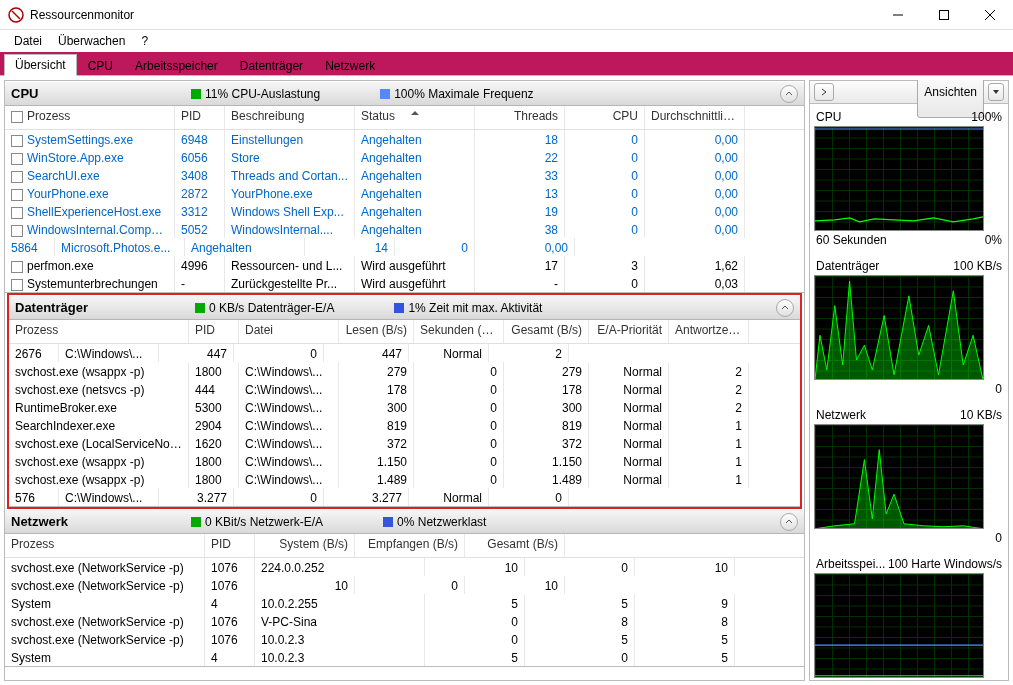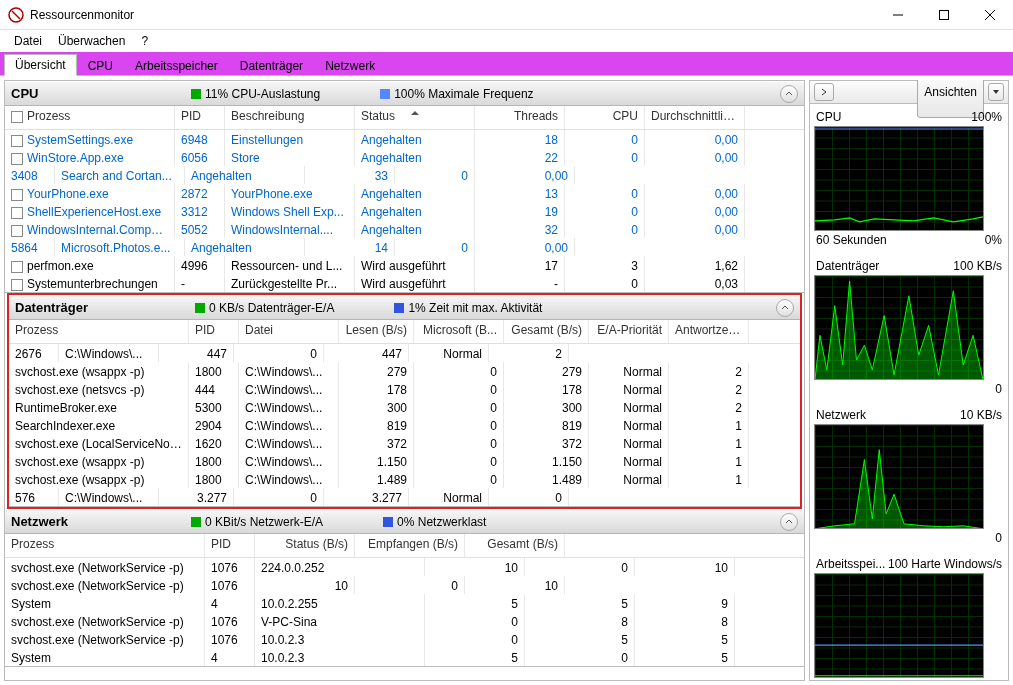--- a/index.html
+++ b/index.html
@@ -3,21 +3,21 @@
 <meta charset="utf-8">
 <style>
 *{box-sizing:border-box;font-family:"Segoe UI",Tahoma,sans-serif;font-size:12px;margin:0;padding:0}
 body{background:#fff;overflow:hidden;width:1013px;height:685px}
 .titlebar{height:30px;background:#fff;display:flex;align-items:center;padding:0 0 0 8px;border-bottom:1px solid #e0e0e0}
 .titlebar .icon{width:16px;height:16px;margin-right:6px;display:inline-flex}
 .titlebar .title{flex:1;color:#000}
 .winbtn{width:46px;height:30px;display:flex;align-items:center;justify-content:center;color:#000}
 .menubar{height:22px;display:flex;align-items:center;padding:0 6px;gap:0}
 .menubar .mi{padding:2px 8px}
-.tabs{height:24px;display:flex;align-items:flex-end;padding:0 4px;border-bottom:1px solid #bbb;background:#d946ef}
+.tabs{height:24px;display:flex;align-items:flex-end;padding:0 4px;border-bottom:1px solid #bbb;background:#be185d}
 .tab{padding:3px 10px;border:1px solid transparent;border-bottom:none;position:relative;top:1px}
 .tab.active{border:1px solid #bbb;border-bottom:1px solid #fff;background:#fff}
 .workarea{display:flex;height:calc(685px - 30px - 22px - 24px)}
 .leftcol{flex:1;border:1px solid #bbb;margin:4px 2px 4px 4px;overflow:hidden;position:relative}
 .leftinner{position:absolute;inset:0;overflow-y:scroll}
 .rightcol{width:200px;margin:4px 4px 4px 2px;display:flex;flex-direction:column;overflow:hidden}
 .rightheader{height:24px;display:flex;align-items:center;justify-content:flex-end;gap:4px;border:1px solid #bbb;background:linear-gradient(#fdfdfd,#e9e9e9);padding:0 4px}
 .rightheader .navbtn{width:20px;height:18px;border:1px solid #aaa;background:linear-gradient(#fff,#e8e8e8);border-radius:3px;display:flex;align-items:center;justify-content:center;margin-right:auto}
 .rightheader .ansicht{border:1px solid #aaa;background:linear-gradient(#fff,#e8e8e8);padding:18px 6px;border-radius:3px}
 .rightheader .dd{width:16px;height:18px;border:1px solid #aaa;background:linear-gradient(#fff,#e8e8e8);border-radius:3px;display:flex;align-items:center;justify-content:center}
@@ -132,22 +132,23 @@
             <div class="row blue">
               <div style="width:170px"><span class="chk"></span>WinStore.App.exe</div>
               <div style="width:50px">6056</div>
               <div style="width:130px">Store</div>
               <div style="width:120px">Angehalten</div>
               <div style="width:90px" class="num">22</div>
               <div style="width:80px" class="num">0</div>
               <div style="width:100px" class="num">0,00</div>
             </div>
             <div class="row blue">
+              <div style="width:170px"><span class="chk"></span>SearchUI.exe</div>
               <div style="width:50px">3408</div>
-              <div style="width:130px">Search and Cortan...</div>
+              <div style="width:130px">Threads and Cortan...</div>
               <div style="width:120px">Angehalten</div>
               <div style="width:90px" class="num">33</div>
               <div style="width:80px" class="num">0</div>
               <div style="width:100px" class="num">0,00</div>
             </div>
             <div class="row blue">
               <div style="width:170px"><span class="chk"></span>YourPhone.exe</div>
               <div style="width:50px">2872</div>
               <div style="width:130px">YourPhone.exe</div>
               <div style="width:120px">Angehalten</div>
@@ -162,21 +163,21 @@
               <div style="width:120px">Angehalten</div>
               <div style="width:90px" class="num">19</div>
               <div style="width:80px" class="num">0</div>
               <div style="width:100px" class="num">0,00</div>
             </div>
             <div class="row blue">
               <div style="width:170px"><span class="chk"></span>WindowsInternal.Composa...</div>
               <div style="width:50px">5052</div>
               <div style="width:130px">WindowsInternal....</div>
               <div style="width:120px">Angehalten</div>
-              <div style="width:90px" class="num">32</div>
+              <div style="width:90px" class="num">38</div>
               <div style="width:80px" class="num">0</div>
               <div style="width:100px" class="num">0,00</div>
             </div>
             <div class="row blue">
               <div style="width:50px">5864</div>
               <div style="width:130px">Microsoft.Photos.e...</div>
               <div style="width:120px">Angehalten</div>
               <div style="width:90px" class="num">14</div>
               <div style="width:80px" class="num">0</div>
               <div style="width:100px" class="num">0,00</div>
@@ -218,21 +219,21 @@
                 <svg width="10" height="10">
                   <polyline points="2,6 5,3 8,6" fill="none" stroke="#555"></polyline>
                 </svg>
               </div>
       </div>
       <div class="colhdr">
         <div style="width:180px">Prozess</div>
         <div style="width:50px">PID</div>
         <div style="width:100px">Datei</div>
         <div style="width:75px" class="num">Lesen (B/s)</div>
-        <div style="width:90px" class="num">Microsoft (B...</div>
+        <div style="width:90px" class="num">Sekunden (B...</div>
         <div style="width:85px" class="num">Gesamt (B/s)</div>
         <div style="width:80px" class="num">E/A-Priorität</div>
         <div style="width:80px" class="num">Antwortzeit ...</div>
       </div>
       <div id="disk-rows">
               <div class="row">
                 <div style="width:50px">2676</div>
                 <div style="width:100px">C:\Windows\...</div>
                 <div style="width:75px" class="num">447</div>
                 <div style="width:90px" class="num">0</div>
@@ -336,21 +337,21 @@
             </div>
         <div class="expand">
               <svg width="10" height="10">
                 <polyline points="2,6 5,3 8,6" fill="none" stroke="#555"></polyline>
               </svg>
             </div>
       </div>
       <div class="colhdr">
         <div style="width:200px">Prozess</div>
         <div style="width:50px">PID</div>
-        <div style="width:100px" class="num">Status (B/s)</div>
+        <div style="width:100px" class="num">System (B/s)</div>
         <div style="width:110px" class="num">Empfangen (B/s)</div>
         <div style="width:100px" class="num">Gesamt (B/s)</div>
       </div>
       <div id="net-rows">
             <div class="row">
               <div style="width:200px">svchost.exe (NetworkService -p)</div>
               <div style="width:50px">1076</div>
               <div style="width:170px">224.0.0.252</div>
               <div style="width:100px" class="num">10</div>
               <div style="width:110px" class="num">0</div>

